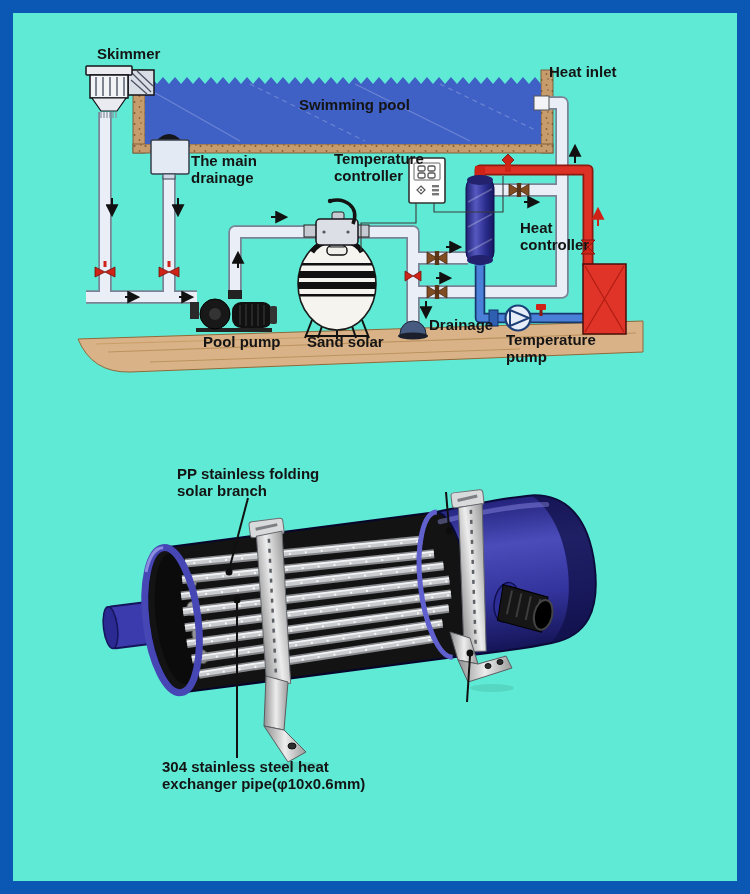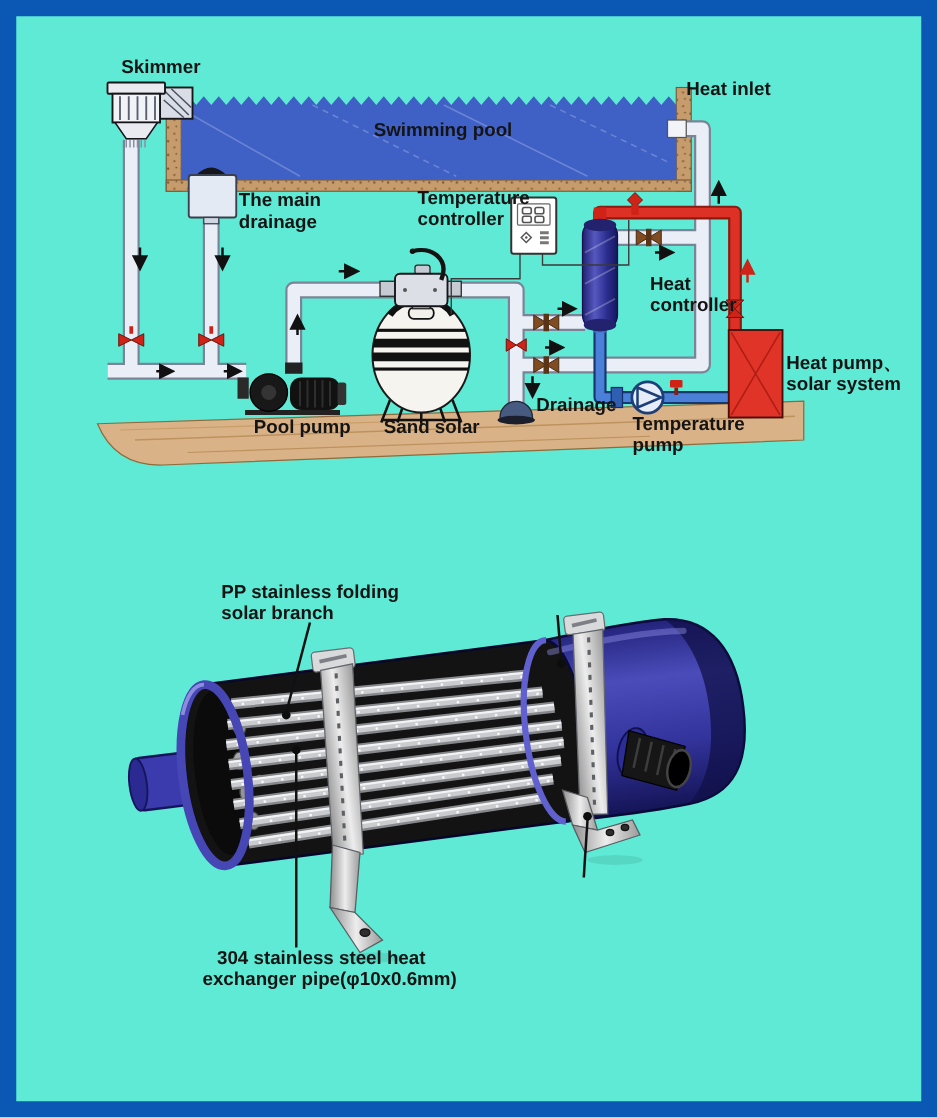--- a/index.html
+++ b/index.html
@@ -4,21 +4,21 @@
 <style>
   html,body{margin:0;padding:0;background:#fff;}
   #page{position:relative;width:750px;height:894px;background:#5eead4;
         font-family:Liberation Sans, sans-serif;overflow:hidden;}
   .frame{position:absolute;inset:0;border:13px solid var(--frame-blue,#0b57b4);
          pointer-events:none;z-index:50;}
   svg.canvas{position:absolute;left:0;top:0;z-index:1;}
   .lbl{position:absolute;z-index:10;font-size:15px;font-weight:bold;color:#141414;
        line-height:16.5px;white-space:nowrap;}
   .lbl span{display:block;}
-  .ctr{text-align:center;}
+  .ctr{}
   .po{stroke:#7b8496;stroke-width:13.5;fill:none;stroke-linejoin:round;}
   .pi{stroke:var(--pipe-light,#e9eef7);stroke-width:10;fill:none;stroke-linejoin:round;}
   .ro{stroke:#8c1a10;stroke-width:11;fill:none;stroke-linejoin:round;}
   .ri{stroke:var(--pipe-red,#de3126);stroke-width:7.5;fill:none;stroke-linejoin:round;}
   .bo{stroke:#16386f;stroke-width:10.5;fill:none;stroke-linejoin:round;}
   .bi{stroke:var(--pipe-blue,#4a80d8);stroke-width:7;fill:none;stroke-linejoin:round;}
   .arrow{stroke:#111;stroke-width:2;fill:none;}
 </style>
 </head>
 <body>
@@ -413,24 +413,20 @@
     <span>drainage</span>
   </div>
   <div class="lbl" style="left:334px;top:151px">
     <span>Temperature</span>
     <span>controller</span>
   </div>
   <div class="lbl" style="left:520px;top:220px">
     <span>Heat</span>
     <span>controller</span>
   </div>
-  <div class="lbl" style="left:629px;top:283px">
-    <span>Heat pump、</span>
-    <span>solar system</span>
-  </div>
   <div class="lbl" style="left:203px;top:334px">Pool pump</div>
   <div class="lbl" style="left:307px;top:334px">Sand solar</div>
   <div class="lbl" style="left:429px;top:317px">Drainage</div>
   <div class="lbl" style="left:506px;top:332px">
     <span>Temperature</span>
     <span>pump</span>
   </div>
 
   <div class="lbl" style="left:177px;top:466px">
     <span>PP stainless folding</span>

